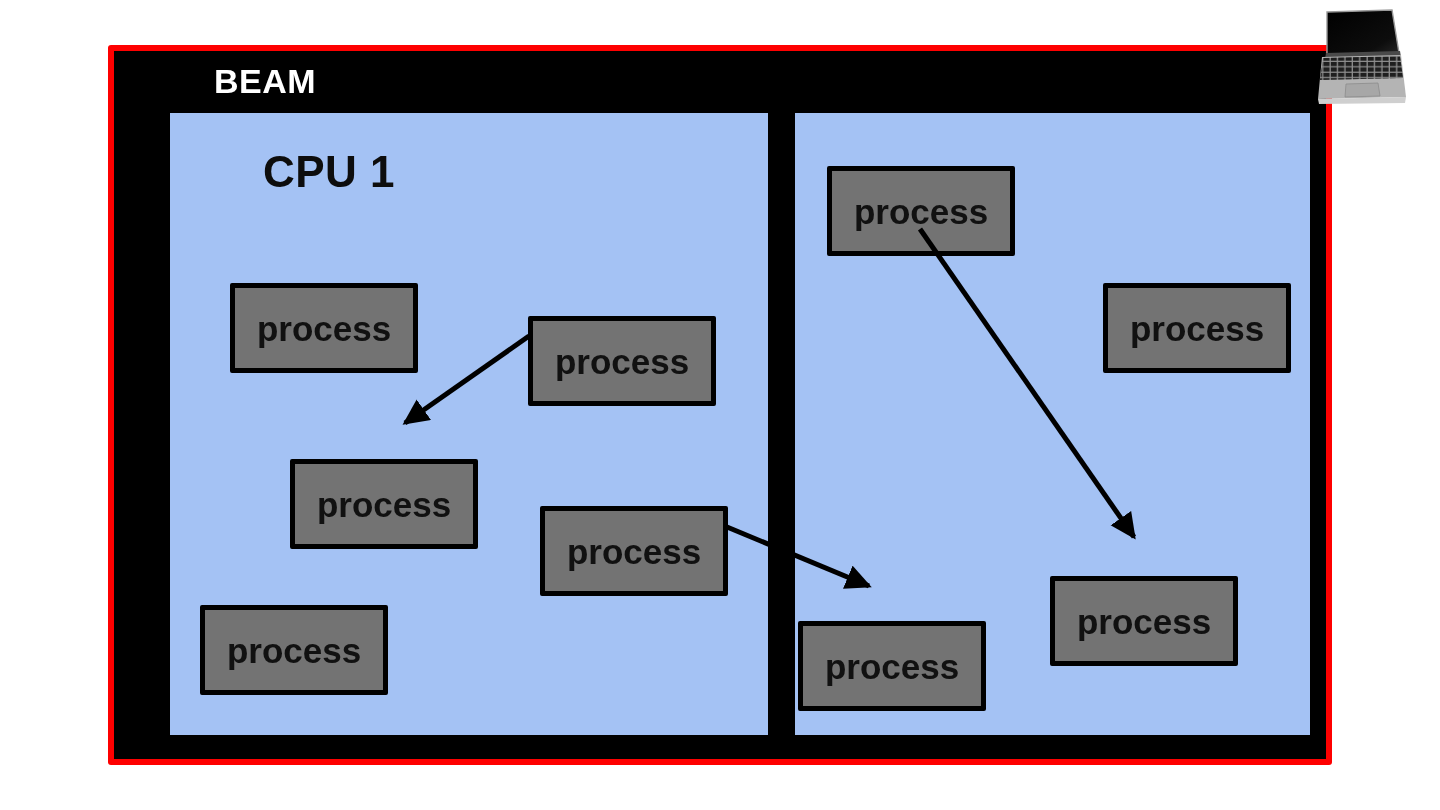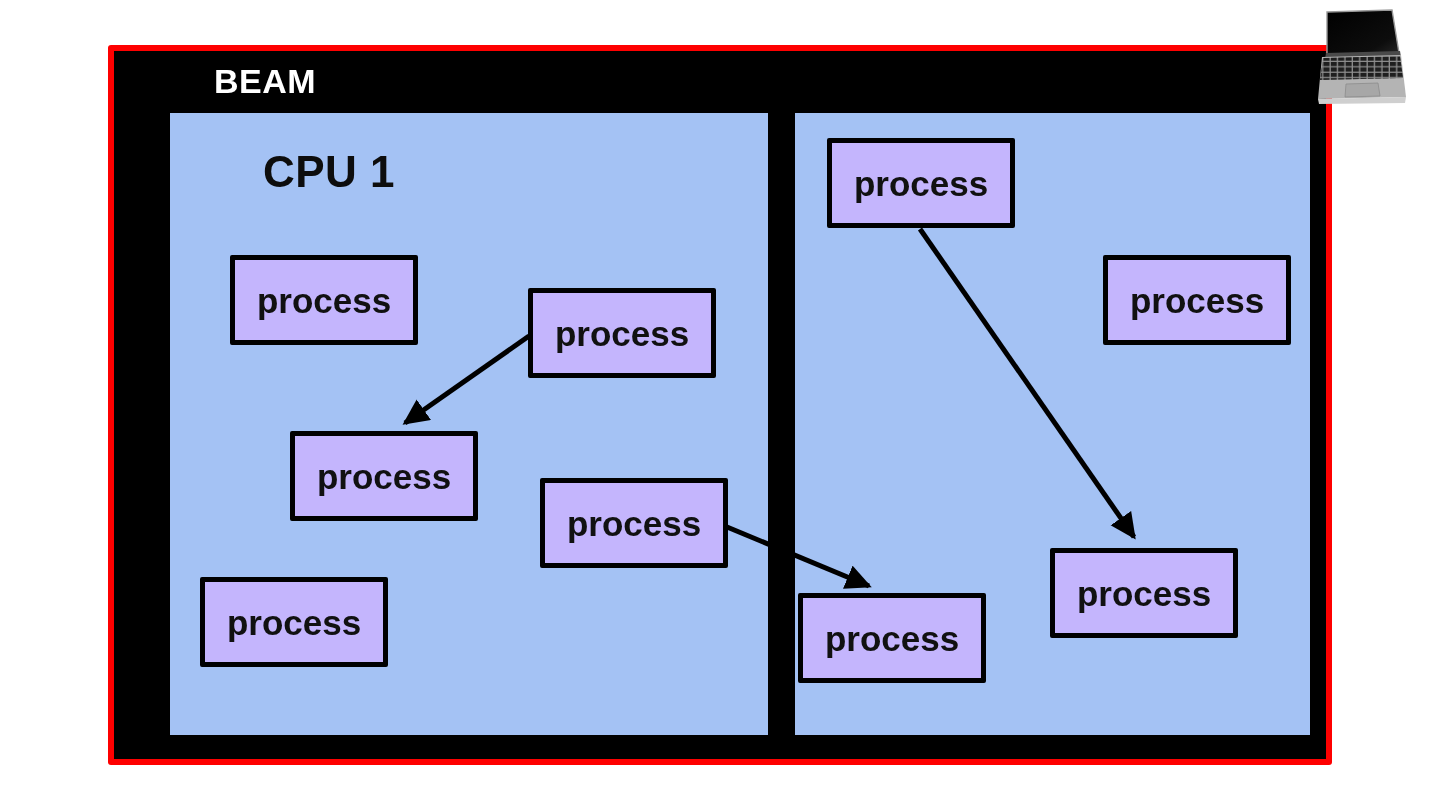--- a/index.html
+++ b/index.html
@@ -50,30 +50,31 @@
     font-size: 44px;
     font-weight: 700;
     line-height: 1;
     letter-spacing: 0.5px;
   }
   .process {
     position: absolute;
     width: 188px;
     height: 90px;
     box-sizing: border-box;
-    background: #c4b5fd;
+    background: #737373;
     border: 5px solid #000000;
     border-radius: 2px;
     display: flex;
     align-items: center;
     justify-content: center;
     font-size: 35px;
     font-weight: 700;
     color: #111111;
     line-height: 1;
+    margin-top: 28px;
   }
   .arrows {
     position: absolute;
     left: 0;
     top: 0;
     width: 1440px;
     height: 810px;
     pointer-events: none;
   }
   .laptop {

